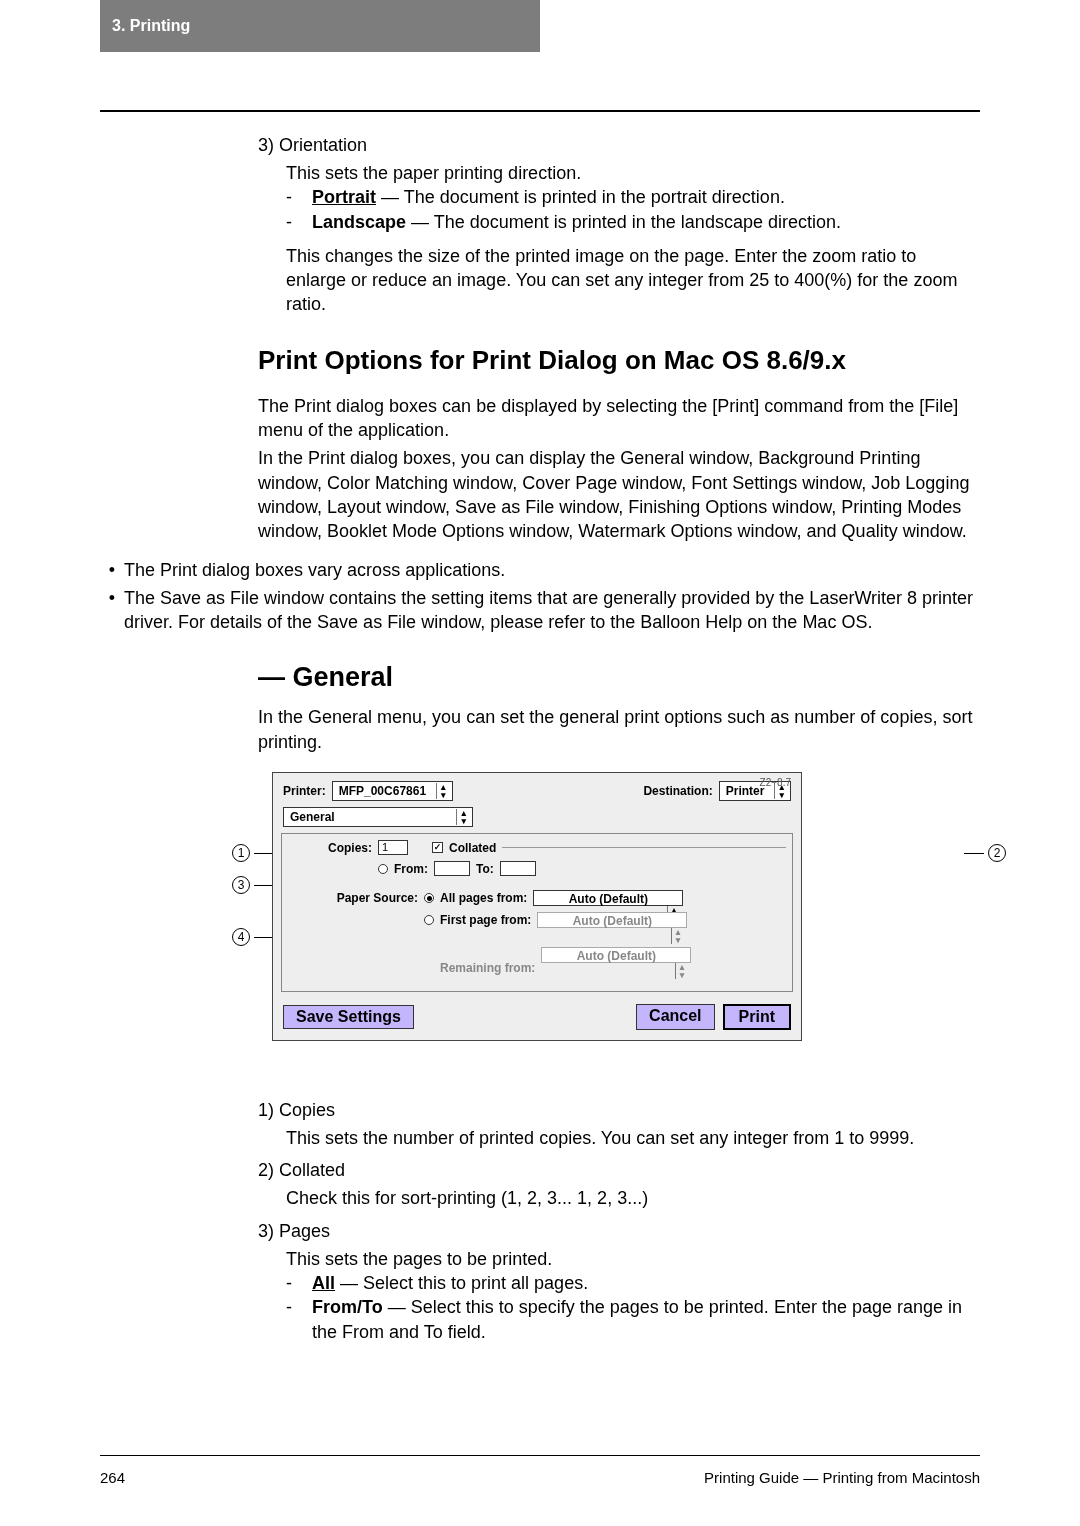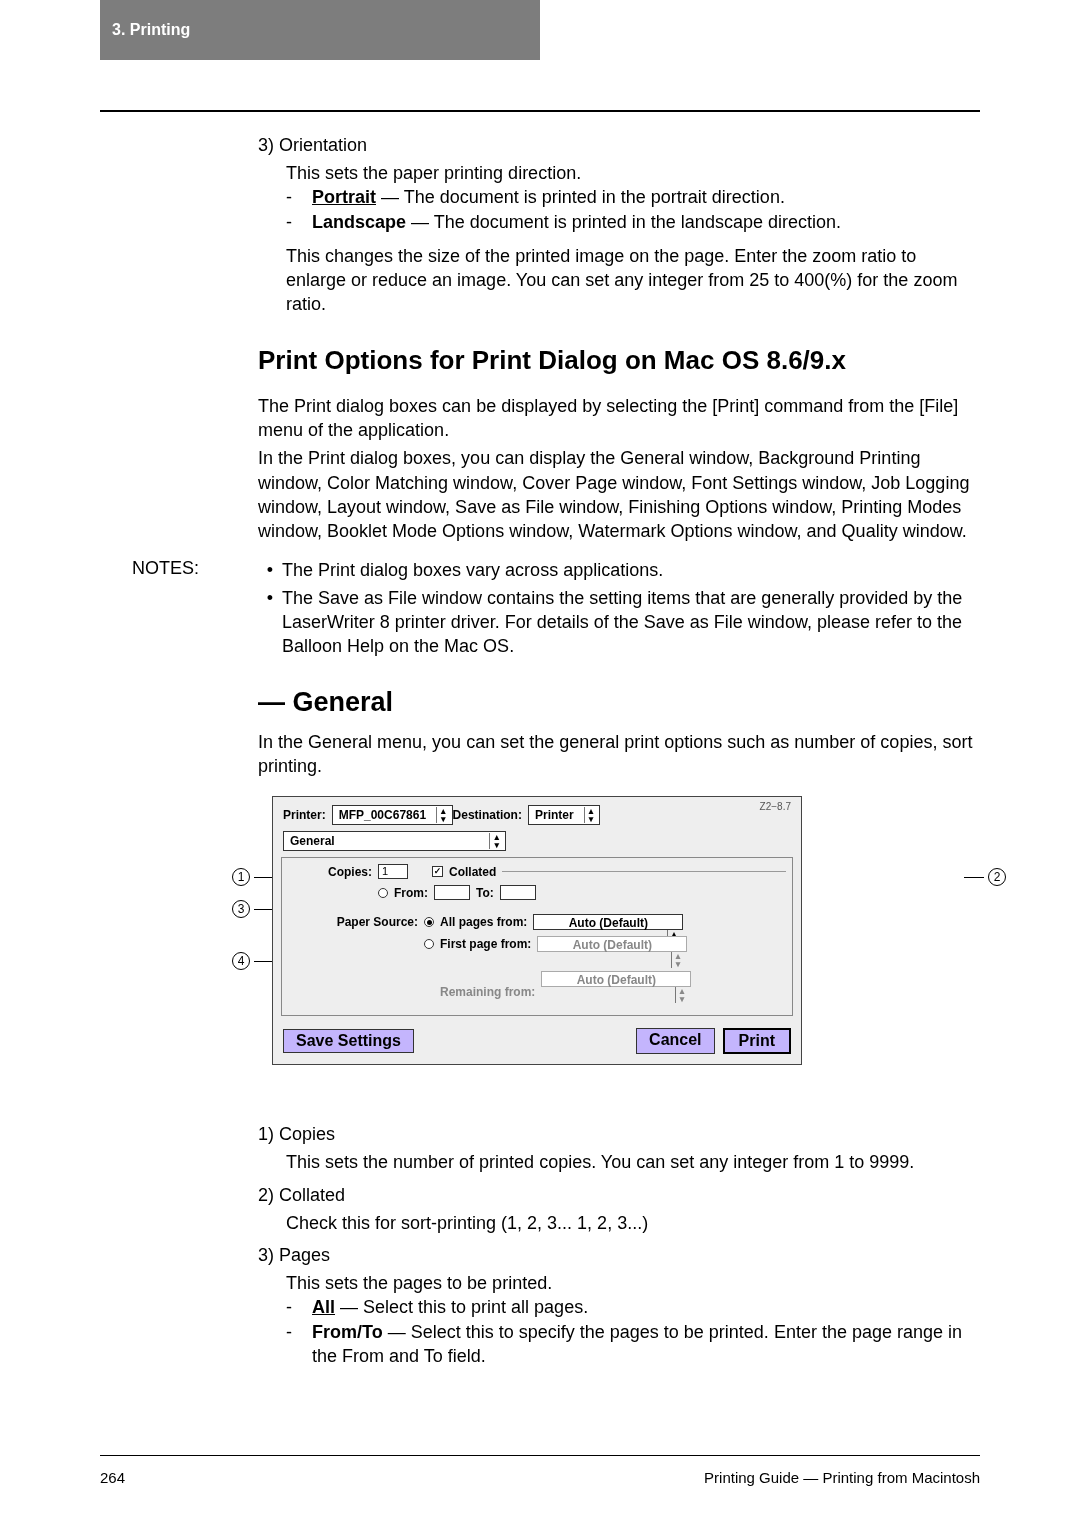--- a/index.html
+++ b/index.html
@@ -7,21 +7,21 @@
     width: 1080px;
     height: 1526px;
     background: #fff;
     font-family: Arial, Helvetica, sans-serif;
     color: #000;
     position: relative;
   }
   .header-bar {
     position: absolute;
     top: 0; left: 100px;
-    width: 440px; height: 60px;
+    width: 440px; height: 52px;
     background: #7d7d7d;
     display: flex; align-items: center;
     padding-left: 12px;
     color: #fff; font-size: 16px; font-weight: bold;
   }
   .rule-top {
     position: absolute;
     top: 110px; left: 100px; right: 100px; height: 0;
     border-top: 2px solid #000;
   }
@@ -58,30 +58,30 @@
   }
   .callout-left .lead { width: 20px; height: 0; border-top: 1px solid #000; }
   .callout-right { position:absolute; right:-26px; font-size:15px; display:flex; align-items:center; gap:4px;}
   .callout-right .lead { width: 20px; height: 0; border-top: 1px solid #000; }
   .dialog {
     width: 530px; border: 1px solid #444; background:#eee; color:#000;
     font-family: "Lucida Grande", Arial, sans-serif;
     font-size: 12px; font-weight: bold;
     position:relative; margin-left: 14px;
   }
-  .dlg-row1 { display:flex; align-items:center; padding: 8px 10px 4px 10px; }
+  .dlg-row1 { display:flex; align-items:center; padding: 8px 10px 4px 10px; justify-content:space-between;}
   .dlg-row1 .grp { display:flex; align-items:center; gap:6px;}
   .popup {
     background:#fff; border:1px solid #333; padding: 1px 6px; display:inline-flex; align-items:center;
     height: 18px;
   }
   .popup .arr { margin-left:10px; border-left:1px solid #777; padding-left:4px; font-size:9px; line-height:8px;}
   .popup.big { height: 20px; }
   .tabsel { background:#fff; border:1px solid #333; padding:1px 6px; margin: 2px 10px 4px 10px;
-    display:inline-flex; align-items:center; width: 223px; height:20px;}
+    display:inline-flex; align-items:center; width: 190px; height:20px;}
   .tabsel .arr { margin-left:auto; border-left:1px solid #777; padding-left:4px; font-size:9px; line-height:8px;}
   .groupbox { border:1px solid #888; margin: 2px 8px 6px 8px; padding: 6px 6px 10px 6px; position:relative;}
   .grow { display:flex; align-items:center; margin-bottom: 6px; gap:6px;}
   .lbl { text-align:right;}
   .inp { background:#fff; border:1px solid #333; width: 30px; height: 15px; padding:0 3px; font-weight:normal; font-size:11px; display:inline-block;}
   .inp2 { width: 36px;}
   .cbox { width:11px; height:11px; border:1px solid #333; background:#fff; display:inline-flex; align-items:center; justify-content:center; font-size:9px; line-height:9px;}
   .radio { width:10px; height:10px; border:1.5px solid #333; border-radius:50%; background:#fff; display:inline-flex; align-items:center; justify-content:center;}
   .radio.on::after { content:""; width:5px; height:5px; background:#000; border-radius:50%;}
   .hr-lbl { display:flex; align-items:center; gap:6px;}
@@ -136,21 +136,20 @@
 
     <div class="item-body">This changes the size of the printed image on the page.  Enter the zoom ratio to enlarge or reduce an image. You can set any integer from 25 to 400(%) for the zoom ratio.</div>
   </div>
 
   <div class="h2">Print Options for Print Dialog on Mac OS 8.6/9.x</div>
 
   <div class="para">The Print dialog boxes can be displayed by selecting the [Print] command from the [File] menu of the application.</div>
   <div class="para">In the Print dialog boxes, you can display the General window, Background Printing window, Color Matching window, Cover Page window, Font Settings window, Job Logging window, Layout window, Save as File window, Finishing Options window, Printing Modes window, Booklet Mode Options window, Watermark Options window, and Quality window.</div>
 
   <div class="notes-row">
-    <div class="notes-label">NOTES:</div>
     <div class="notes-body">
       <div class="notes-bul">
           <span class="dot">•</span>
           <span>The Print dialog boxes vary across applications.</span>
         </div>
       <div class="notes-bul">
           <span class="dot">•</span>
           <span>The Save as File window contains the setting items that are generally provided by the LaserWriter 8 printer driver.  For details of the Save as File window, please refer to the Balloon Help on the Mac OS.</span>
         </div>
     </div>

